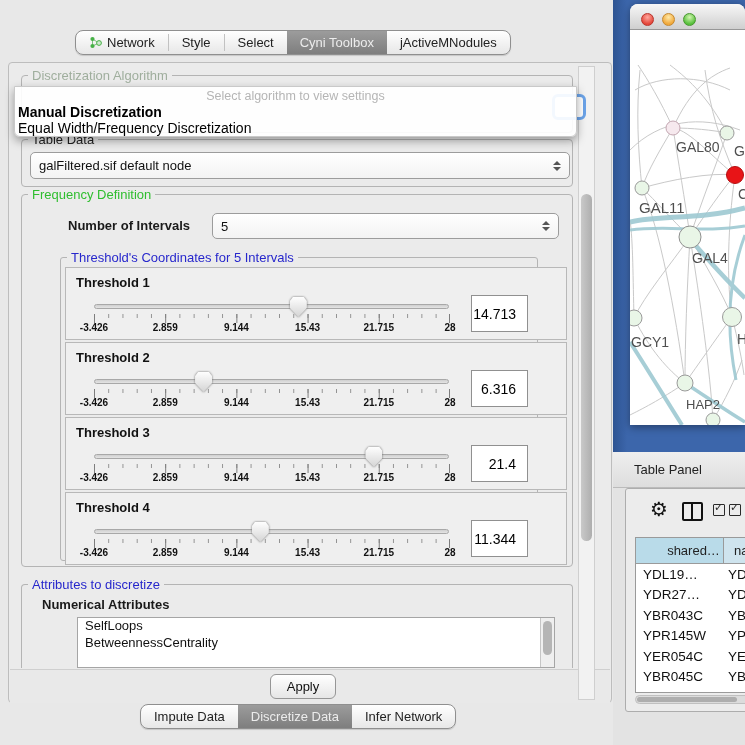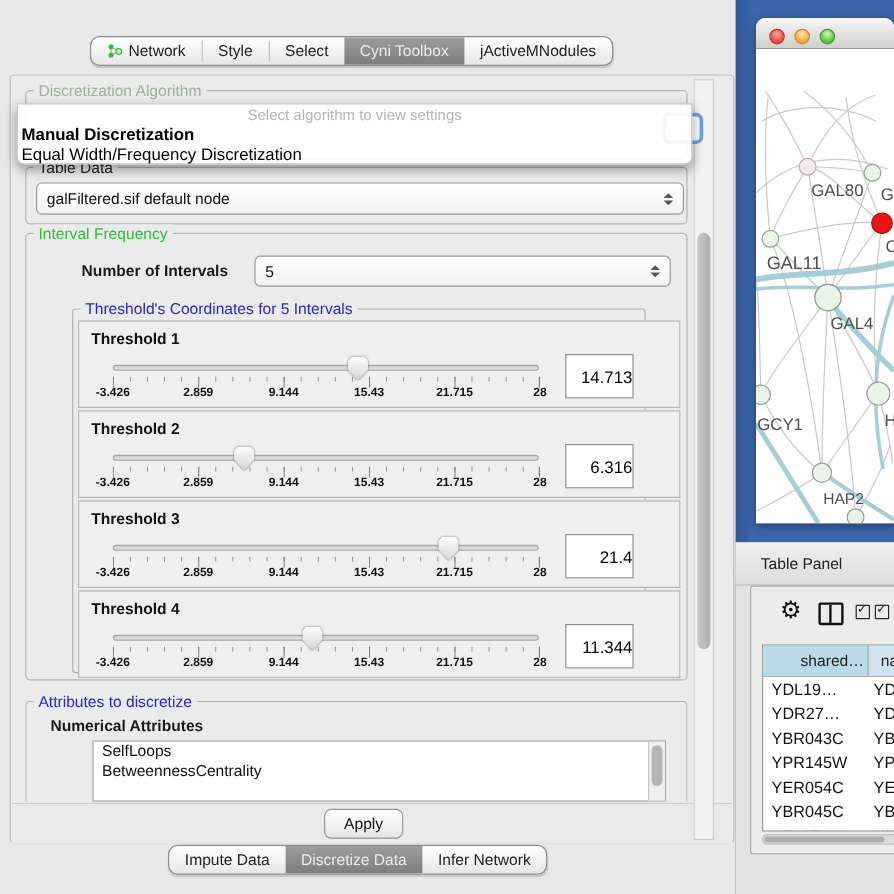--- a/index.html
+++ b/index.html
@@ -61,21 +61,21 @@
     clip-path:polygon(18% 0,82% 0,100% 20%,100% 55%,50% 100%,0 55%,0 20%);}
   .ticks{position:absolute;left:28px;top:46px;width:356px;height:9px;
     background-image:linear-gradient(to right,#7d7d7d 1px,transparent 1px),
                      linear-gradient(to right,#8f8f8f 1px,transparent 1px);
     background-size:20% 9px,4% 4px;background-repeat:repeat-x;}
   .ticks::after{content:"";position:absolute;right:0;top:0;width:1px;height:9px;background:#7d7d7d;}
   .axis{position:absolute;left:28px;top:54px;width:356px;height:12px;}
   .axis span{position:absolute;transform:translateX(-50%);font-size:10px;font-weight:bold;color:#111;white-space:nowrap;}
   .th-value{position:absolute;left:405px;top:27px;width:57px;height:37px;background:#fff;
     border:1px solid #909090;box-sizing:border-box;font-size:14px;color:#000;
-    display:flex;align-items:center;justify-content:flex-end;padding-right:0;}
+    display:flex;align-items:center;justify-content:flex-end;padding-right:11px;}
 
   
   .listbox{position:absolute;background:#fff;border:1px solid #a5a5a5;box-sizing:border-box;overflow:hidden;}
   .listbox .item{padding:0 0 0 7px;line-height:16.5px;font-size:13px;color:#111;white-space:nowrap;}
   .vsb{position:absolute;background:#efefef;border-left:1px solid #c6c6c6;}
   .vsb-thumb{position:absolute;left:2px;width:9px;border-radius:5px;background:#b5b5b5;}
 
   
   .apply-row{position:absolute;left:1px;right:1px;top:606px;height:33px;background:#e9e9e9;border-top:1px solid #cfcfcf;}
   .btn{position:absolute;background:linear-gradient(#ffffff,#e6e6e6);border:1px solid #969696;border-radius:6px;
@@ -85,21 +85,21 @@
   
   .cp-sb{position:absolute;left:578px;top:66px;width:17px;height:634px;background:#f2f2f2;
     border:1px solid #cfcfcf;box-sizing:border-box;}
   .cp-sb-thumb{position:absolute;left:2px;top:127px;width:11px;height:347px;border-radius:6px;
     background:linear-gradient(to right,#c9c9c9,#aeaeae);}
 
   
   .right{position:absolute;left:613px;top:0;width:132px;height:745px;
     background:linear-gradient(to right,#2e5492,#3c66ab 14px,#3c66ab);}
   .netwin{position:absolute;left:17px;top:4px;width:115px;height:421px;background:#fff;
-    border-radius:8px 8px 0 0;box-shadow:0 2px 8px rgba(0,0,0,.4);margin-top:11px;}
+    border-radius:8px 8px 0 0;box-shadow:0 2px 8px rgba(0,0,0,.4);}
   .net-titlebar{position:absolute;left:0;top:0;width:100%;height:26px;border-radius:8px 8px 0 0;
     background:linear-gradient(#f7f7f7,#cfcfcf);border-bottom:1px solid #979797;box-sizing:border-box;}
   .tl{position:absolute;top:9px;width:13px;height:13px;border-radius:50%;box-sizing:border-box;}
   .tl-red{left:11px;background:radial-gradient(circle at 50% 30%,#ffa79e,#e4473a 70%);border:1px solid #b8342c;}
   .tl-yellow{left:32px;background:radial-gradient(circle at 50% 30%,#ffe9a8,#f0a83a 70%);border:1px solid #c4882f;}
   .tl-green{left:53px;background:radial-gradient(circle at 50% 30%,#d2f5b0,#57c03c 70%);border:1px solid #47962f;}
   .net-canvas{position:absolute;left:0;top:26px;width:115px;height:395px;overflow:hidden;background:#fff;}
 
   
   .tp{position:absolute;left:0;top:452px;width:132px;height:293px;background:#e3e3e3;}
@@ -175,21 +175,21 @@
         <div class="combo" style="left:8px;top:12px;width:540px;height:27px;">
           <span>galFiltered.sif default node</span>
           <span class="stepper">
               <span class="tri-up"></span>
               <span class="tri-down"></span>
             </span>
         </div>
       </div>
 
       <div class="group" style="left:12px;top:131px;width:552px;height:373px;">
-        <span class="group-title t-green">Interval Frequency</span>
+        <span class="group-title t-green">Frequency Definition</span>
 
         <span style="position:absolute;left:46px;top:23px;font-weight:bold;font-size:13px;">Number of Intervals</span>
         <div class="combo" style="left:190px;top:18px;width:347px;height:26px;">
           <span>5</span>
           <span class="stepper">
               <span class="tri-up"></span>
               <span class="tri-down"></span>
             </span>
         </div>
 

